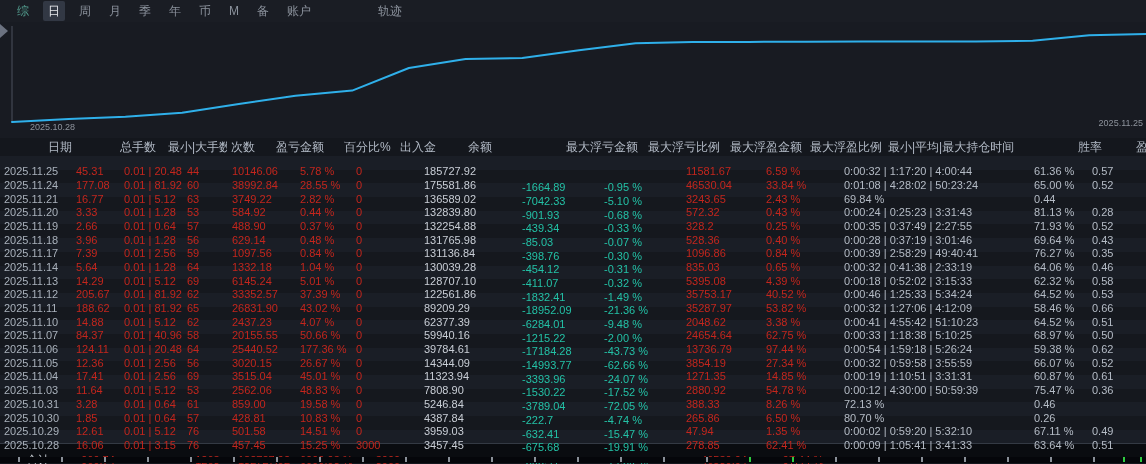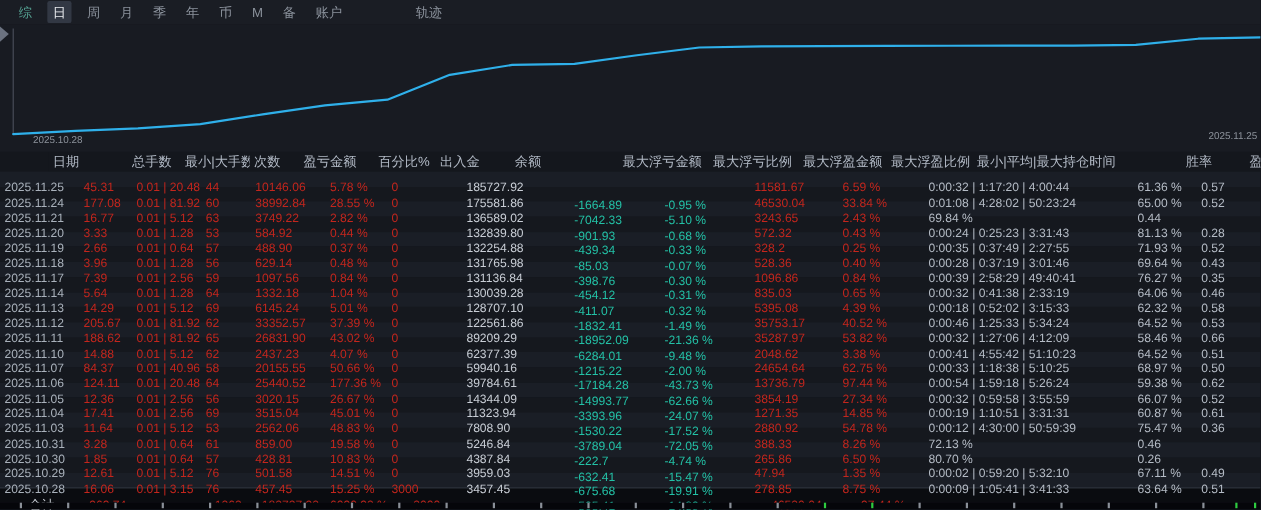--- a/index.html
+++ b/index.html
@@ -429,21 +429,21 @@
       <div class="cell c-red">16.06</div>
       <div class="cell c-red">0.01 | 3.15</div>
       <div class="cell c-red">76</div>
       <div class="cell c-red">457.45</div>
       <div class="cell c-red">15.25 %</div>
       <div class="cell c-red">3000</div>
       <div class="cell c-bal">3457.45</div>
       <div class="cell c-teal">-505.41</div>
       <div class="cell c-teal">-14.89 %</div>
       <div class="cell c-red">278.85</div>
-      <div class="cell c-red">8.75 %</div>
+      <div class="cell c-red">62.41 %</div>
       <div class="cell c-mid">0:00:09 | 1:05:41 | 3:41:33</div>
       <div class="cell c-mid">63.64 %</div>
       <div class="cell c-mid">0.51</div>
     </div>
   </div>
 <div class="grid-row total-row">
     <div class="cell c-date">合计</div>
     <div class="cell c-red">969.74</div>
     <div class="cell c-red"></div>
     <div class="cell c-red">1263</div>

